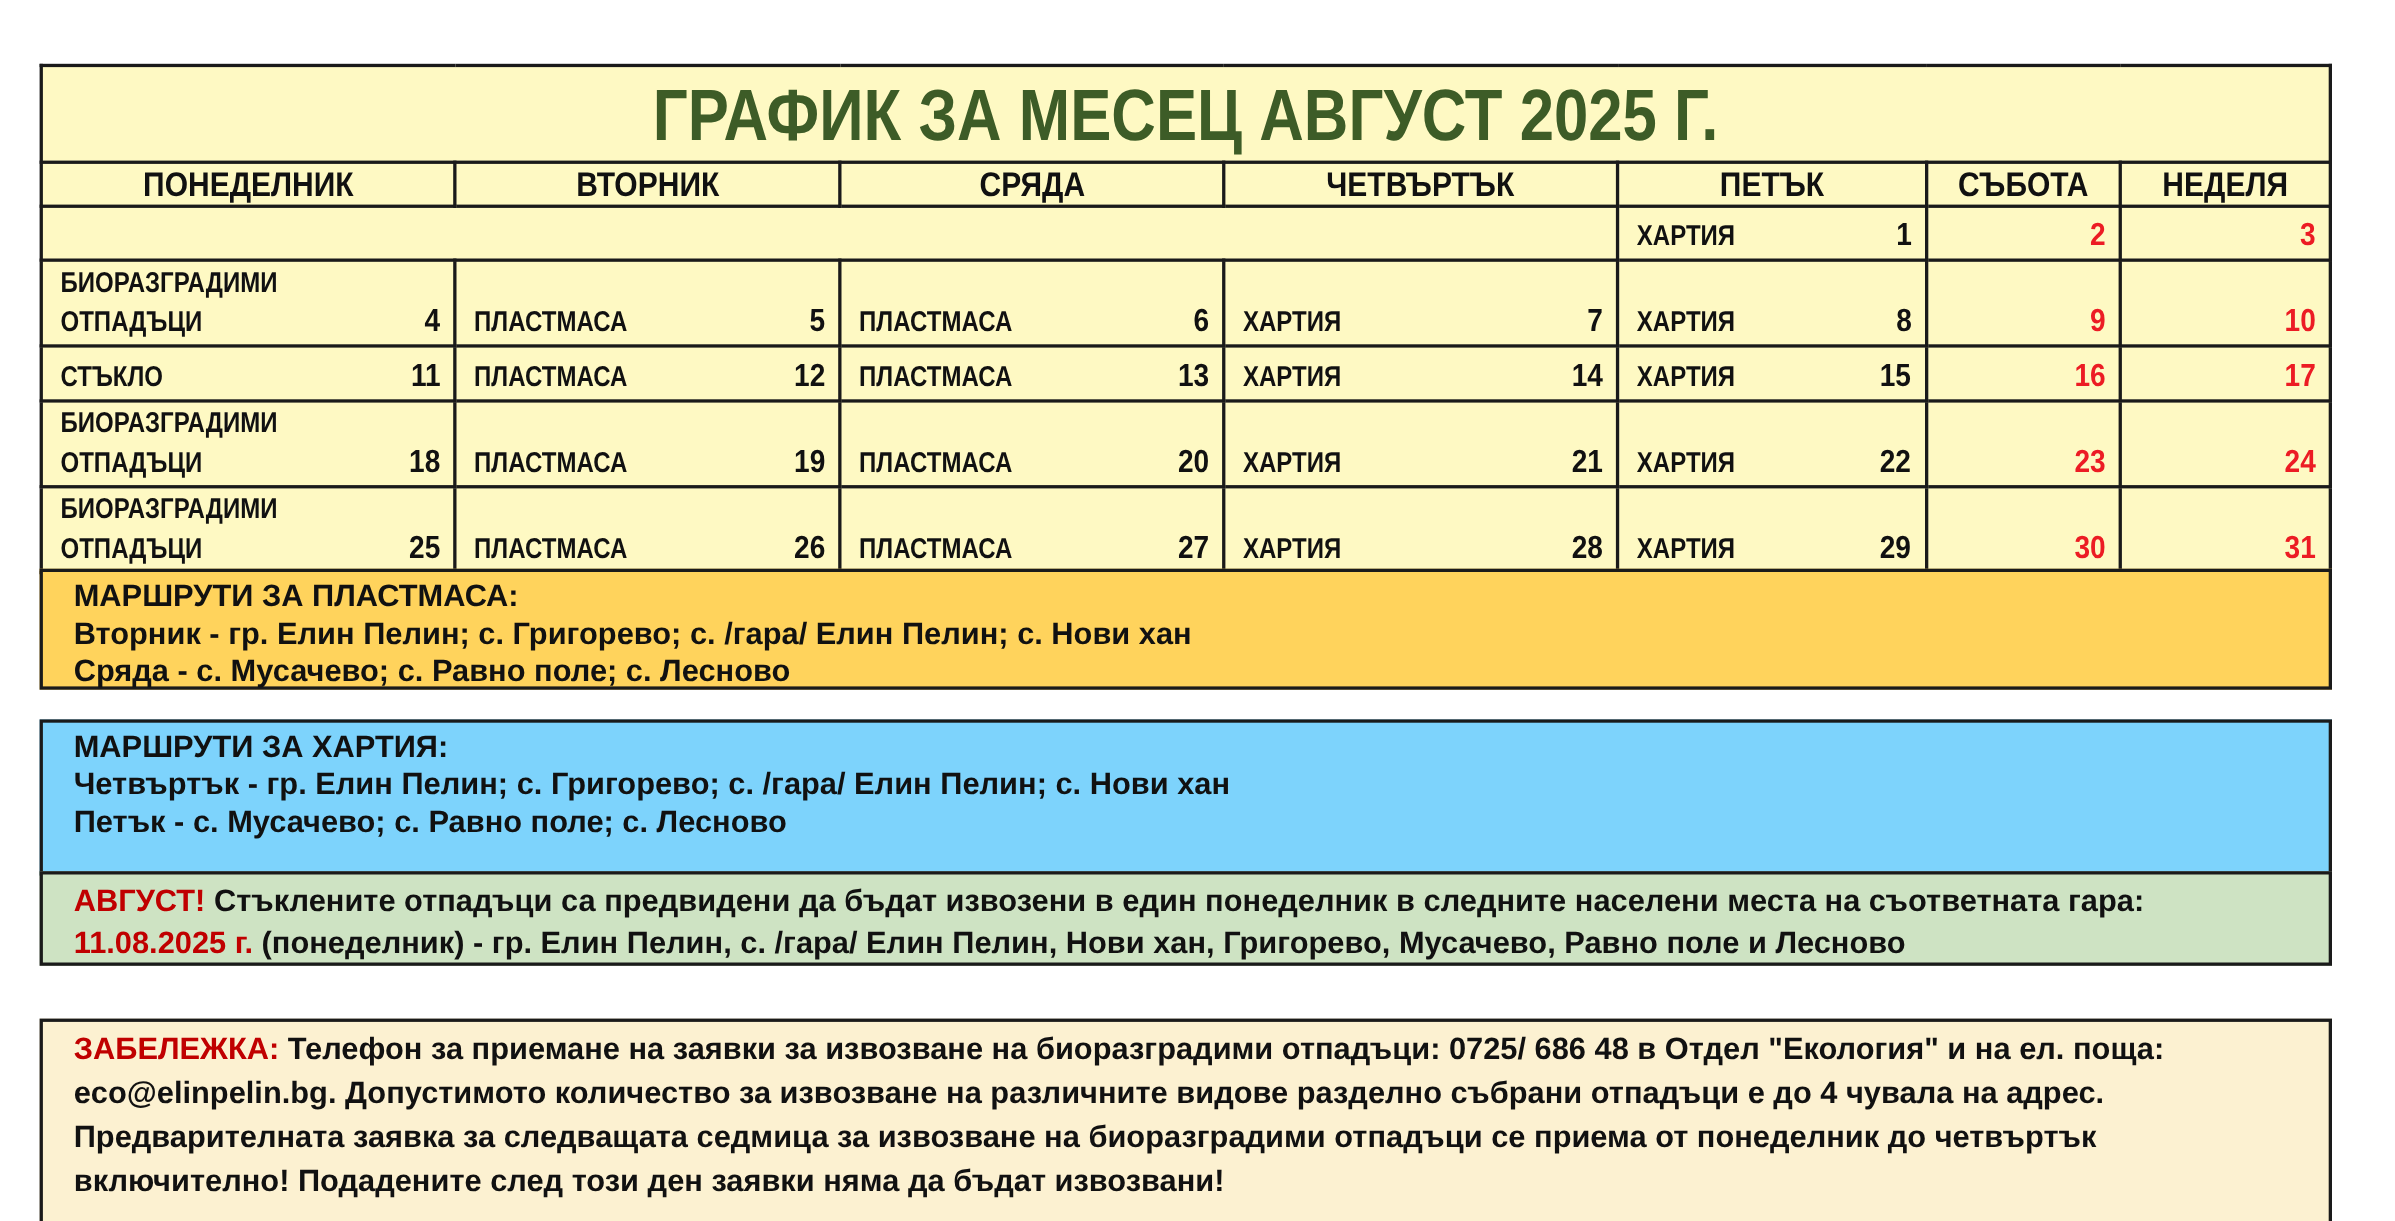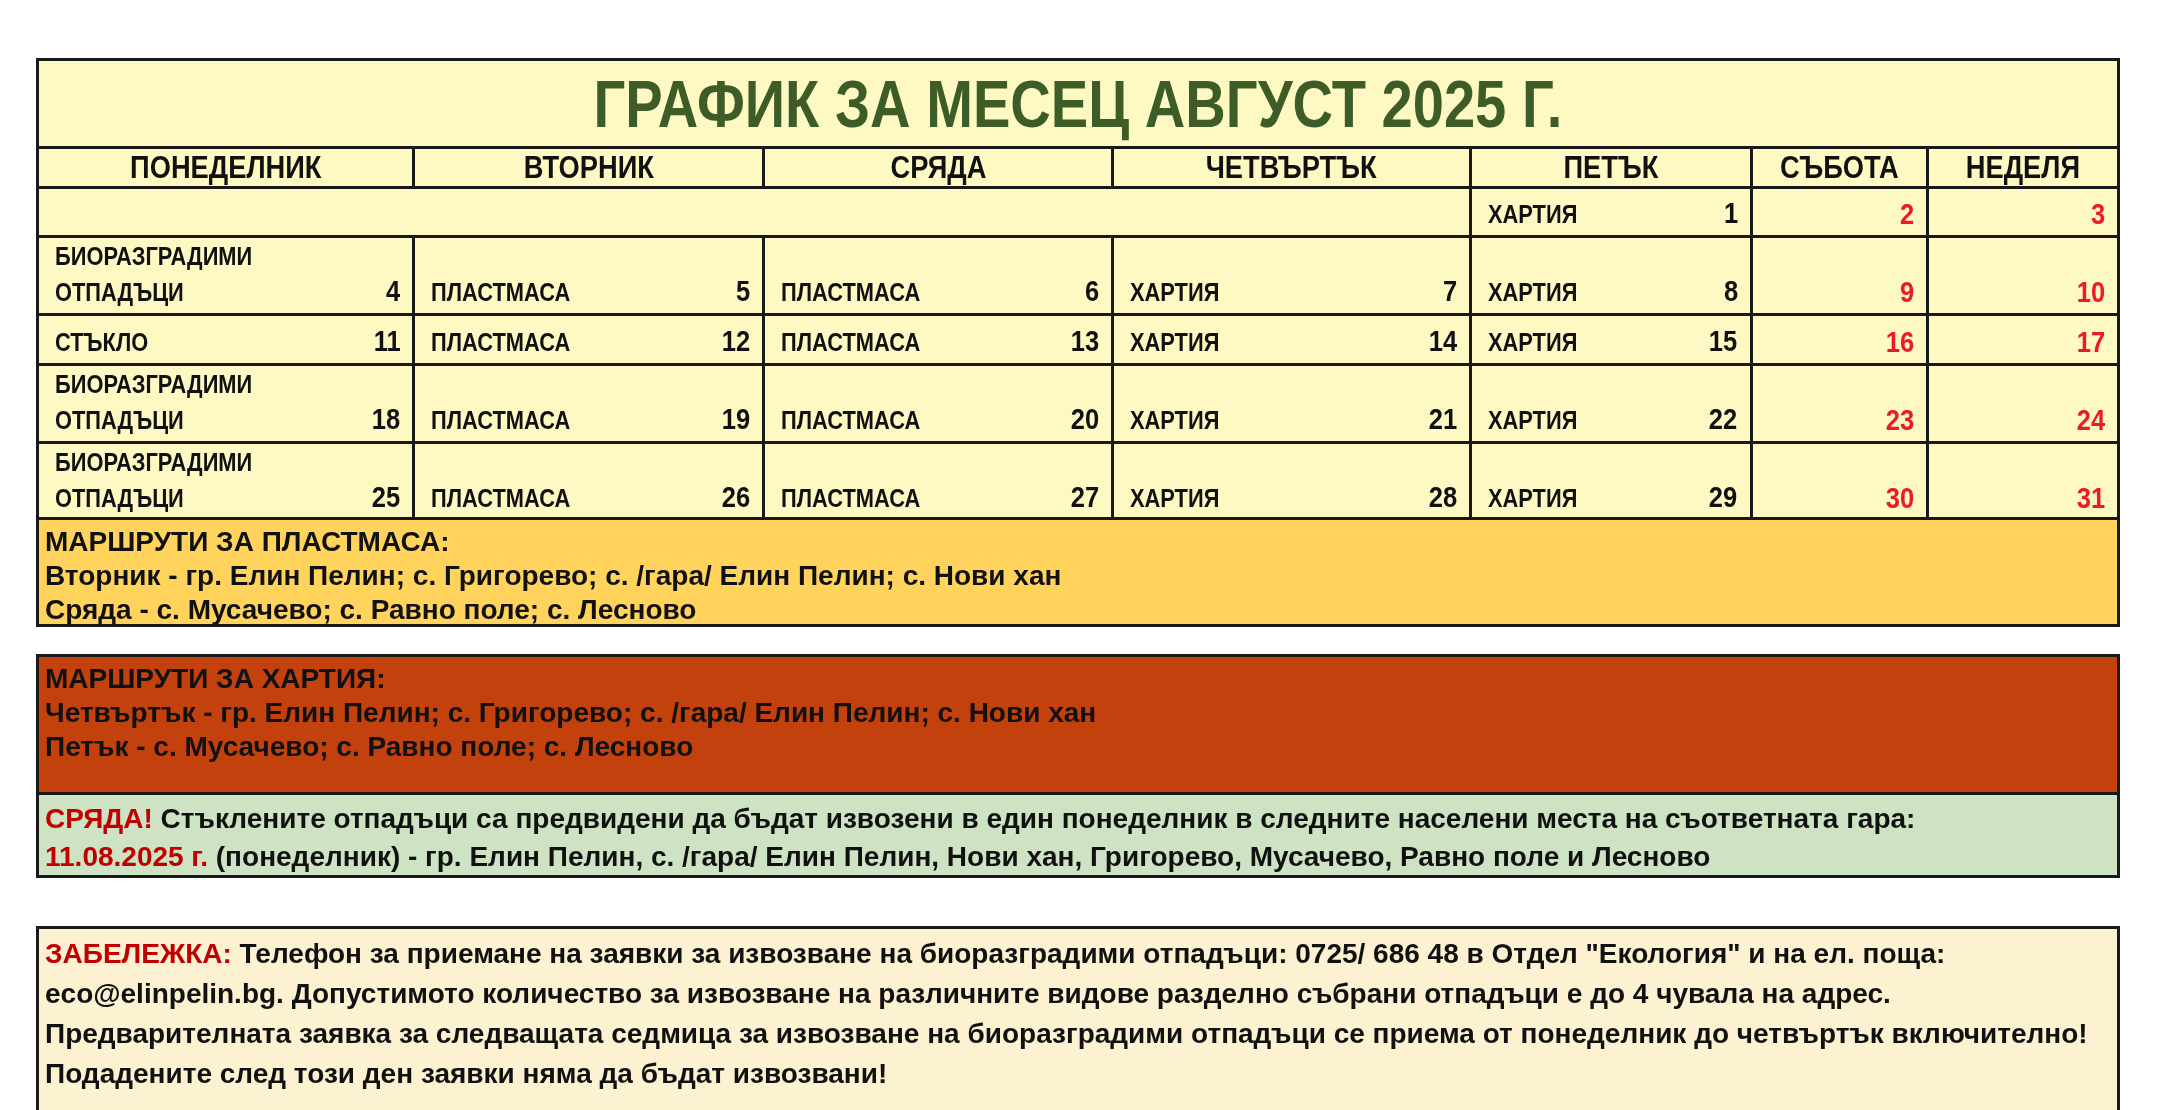--- a/index.html
+++ b/index.html
@@ -61,25 +61,25 @@
   .num{
     display:inline-block;font-size:29px;font-weight:bold;
     transform:scaleX(0.88);transform-origin:right center;
   }
   td.weekend .num{color:#EC1C24;}
   
   .box{
     position:absolute;left:36px;width:2084px;
     box-sizing:border-box;
     border:3px solid #1a1a1a;
-    padding:5px 6px;
+    padding:5px 28px;
     font-weight:bold;font-size:28px;color:#111111;
   }
   .box.yellow{top:517px;height:110px;background:#FFD35C;line-height:34px;}
-  .box.blue  {top:654px;height:142px;background:#c2410c;line-height:34px;}
+  .box.blue  {top:654px;height:142px;background:#7dd3fc;line-height:34px;}
   .box.green {top:792px;height:86px; background:#CEE3C3;line-height:38px;}
   .box.cream {top:896px;height:190px;background:#FCF1D1;line-height:40px;margin-top:30px;}
   .red{color:#C00000;}
   .box-line,.box-title{white-space:nowrap;}
 </style>
 </head>
 <body>
 
 <div class="page">
 
@@ -401,21 +401,21 @@
 
   <div class="box blue">
     <div class="box-title">МАРШРУТИ ЗА ХАРТИЯ:</div>
     <div id="paper-lines">
         <div class="box-line">Четвъртък - гр. Елин Пелин; с. Григорево; с. /гара/ Елин Пелин; с. Нови хан</div>
         <div class="box-line">Петък - с. Мусачево; с. Равно поле; с. Лесново</div>
       </div>
   </div>
 
   <div class="box green">
-    <div class="note-line"><span class="red">СРЯДА!</span><span> Стъклените отпадъци са предвидени да бъдат извозени в един понеделник в следните населени места на съответната гара:</span></div>
+    <div class="note-line"><span class="red">АВГУСТ!</span><span> Стъклените отпадъци са предвидени да бъдат извозени в един понеделник в следните населени места на съответната гара:</span></div>
     <div class="note-line"><span class="red">11.08.2025 г.</span><span> (понеделник) - гр. Елин Пелин, с. /гара/ Елин Пелин, Нови хан, Григорево, Мусачево, Равно поле и Лесново</span></div>
   </div>
 
   <div class="box cream">
     <div class="note-para"><span class="red">ЗАБЕЛЕЖКА:</span><span> Телефон за приемане на заявки за извозване на биоразградими отпадъци: 0725/ 686 48 в Отдел "Екология" и на ел. поща: eco@elinpelin.bg. Допустимото количество за извозване на различните видове разделно събрани отпадъци е до 4 чувала на адрес. Предварителната заявка за следващата седмица за извозване на биоразградими отпадъци се приема от понеделник до четвъртък включително! Подадените след този ден заявки няма да бъдат извозвани!</span></div>
   </div>
 
 </div>
 
 </body></html>

